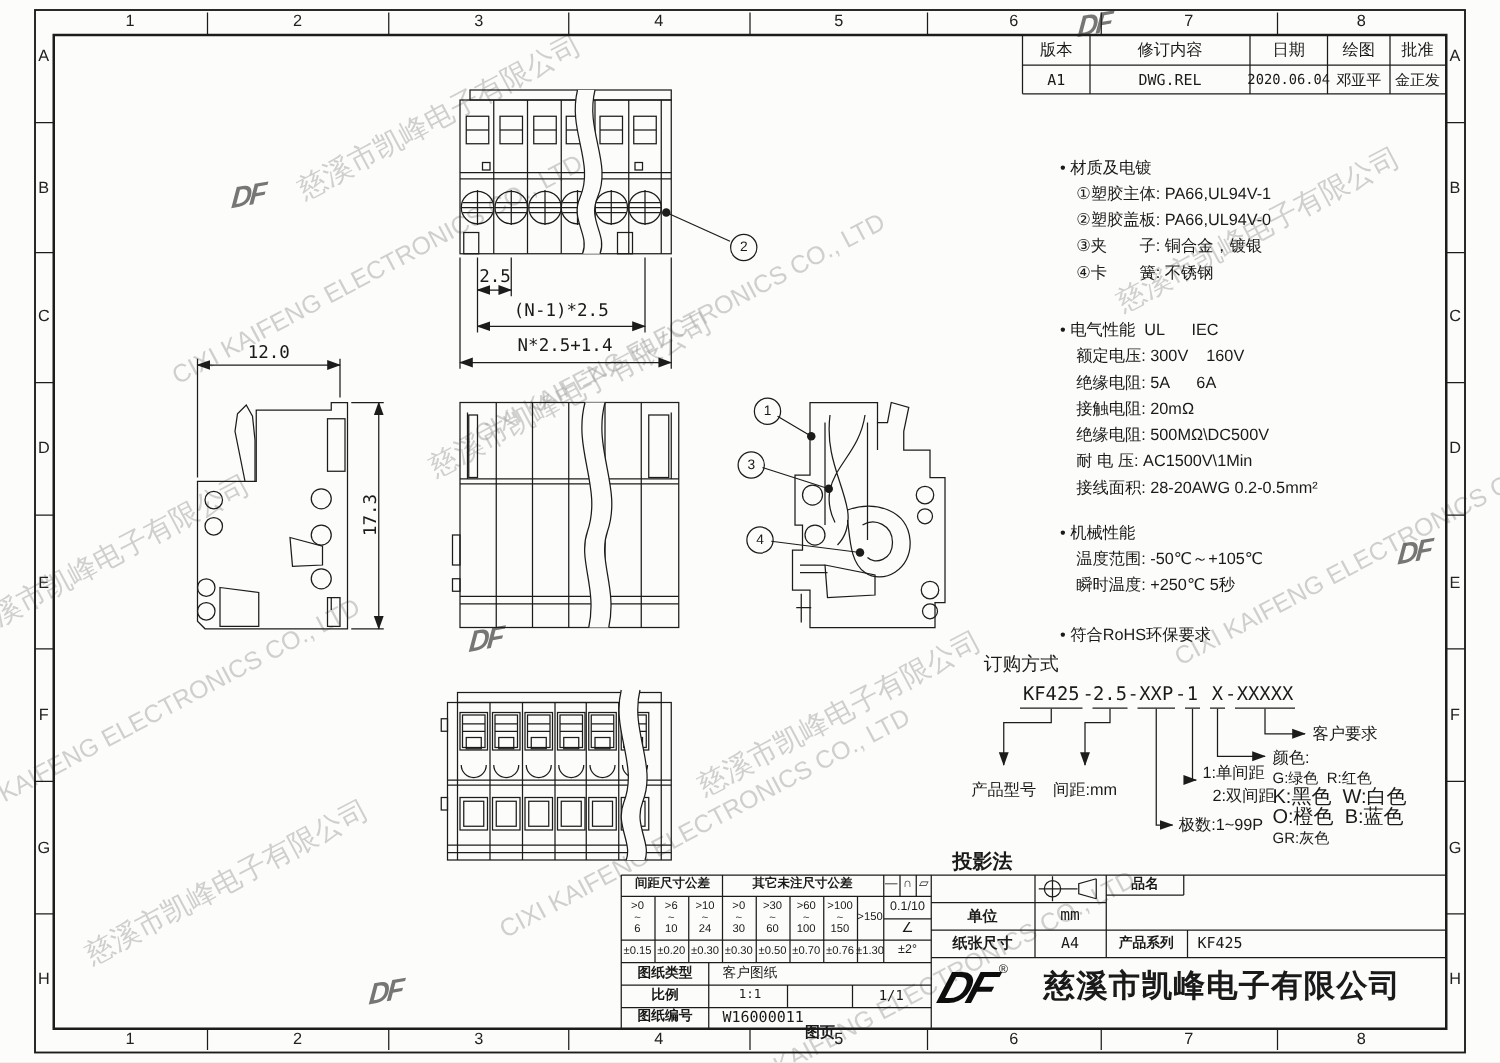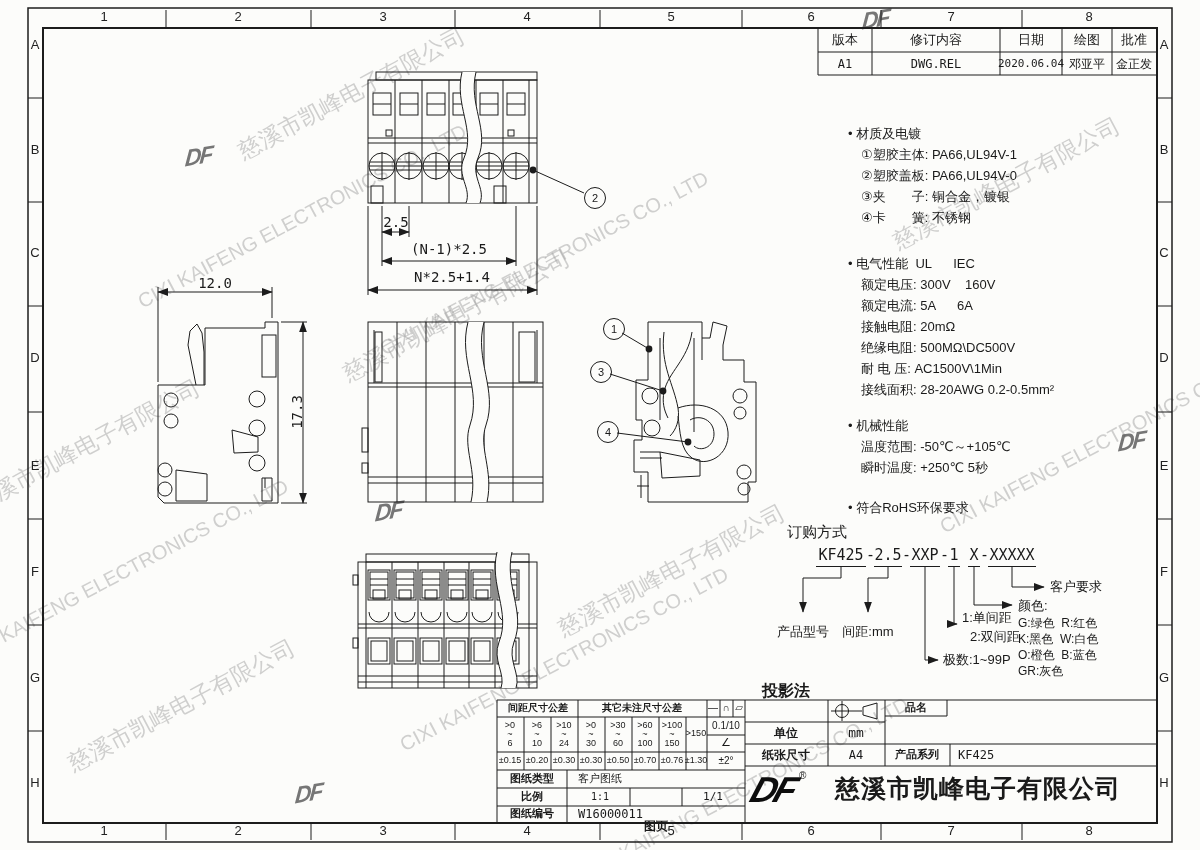--- a/index.html
+++ b/index.html
@@ -253,21 +253,21 @@
   <div class="t" style="left:1087px;top:64px;font-size:12px">邓亚平</div>
   <div class="t" style="left:1134px;top:64px;font-size:12px">金正发</div>
 
   <div class="tl spec" style="left:848px;top:134px">• 材质及电镀</div>
   <div class="tl spec" style="left:861px;top:155px">①塑胶主体: PA66,UL94V-1</div>
   <div class="tl spec" style="left:861px;top:176px">②塑胶盖板: PA66,UL94V-0</div>
   <div class="tl spec" style="left:861px;top:197px">③夹　　子: 铜合金，镀银</div>
   <div class="tl spec" style="left:861px;top:218px">④卡　　簧: 不锈钢</div>
   <div class="tl spec" style="left:848px;top:264px">• 电气性能  UL      IEC</div>
   <div class="tl spec" style="left:861px;top:285px">额定电压: 300V    160V</div>
-  <div class="tl spec" style="left:861px;top:306px">额定电流: 5A      6A</div>
+  <div class="tl spec" style="left:861px;top:306px">绝缘电阻: 5A      6A</div>
   <div class="tl spec" style="left:861px;top:327px">接触电阻: 20mΩ</div>
   <div class="tl spec" style="left:861px;top:348px">绝缘电阻: 500MΩ\DC500V</div>
   <div class="tl spec" style="left:861px;top:369px">耐 电 压: AC1500V\1Min</div>
   <div class="tl spec" style="left:861px;top:390px">接线面积: 28-20AWG 0.2-0.5mm²</div>
   <div class="tl spec" style="left:848px;top:426px">• 机械性能</div>
   <div class="tl spec" style="left:861px;top:447px">温度范围: -50℃～+105℃</div>
   <div class="tl spec" style="left:861px;top:468px">瞬时温度: +250℃ 5秒</div>
   <div class="tl spec" style="left:848px;top:508px">• 符合RoHS环保要求</div>
 
   <div class="tl" style="left:787px;top:532px;font-size:15px">订购方式</div>
@@ -282,22 +282,22 @@
   <div class="hseg" style="left:980px;width:8px">-</div>
   <div class="useg" style="left:988px;width:48px">XXXXX</div>
   <div class="t" style="left:803px;top:632px">产品型号</div>
   <div class="t" style="left:868px;top:632px">间距:mm</div>
   <div class="tl" style="left:962px;top:618px">1:单间距</div>
   <div class="tl" style="left:970px;top:637px">2:双间距</div>
   <div class="tl" style="left:943px;top:660px">极数:1~99P</div>
   <div class="tl" style="left:1050px;top:587px">客户要求</div>
   <div class="tl" style="left:1018px;top:606px">颜色:</div>
   <div class="tl" style="left:1018px;top:623px;font-size:12px">G:绿色  R:红色</div>
-  <div class="tl" style="left:1018px;top:639px;font-size:12px">K:黑色  W:白色</div>
-  <div class="tl" style="left:1018px;top:655px;font-size:12px">O:橙色  B:蓝色</div>
+  <div class="tl" style="left:1018px;top:639px;font-size:16px">K:黑色  W:白色</div>
+  <div class="tl" style="left:1018px;top:655px;font-size:16px">O:橙色  B:蓝色</div>
   <div class="tl" style="left:1018px;top:671px;font-size:12px">GR:灰色</div>
 
   <div class="t dim" style="left:396px;top:222px">2.5</div>
   <div class="t dim" style="left:449px;top:249px">(N-1)*2.5</div>
   <div class="t dim" style="left:452px;top:277px">N*2.5+1.4</div>
   <div class="t dim" style="left:215px;top:283px">12.0</div>
   <div class="t dim" style="left:297px;top:412px;transform:translate(-50%,-50%) rotate(-90deg)">17.3</div>
 
   <div class="callout" style="left:584px;top:187px">
       <span>2</span>

